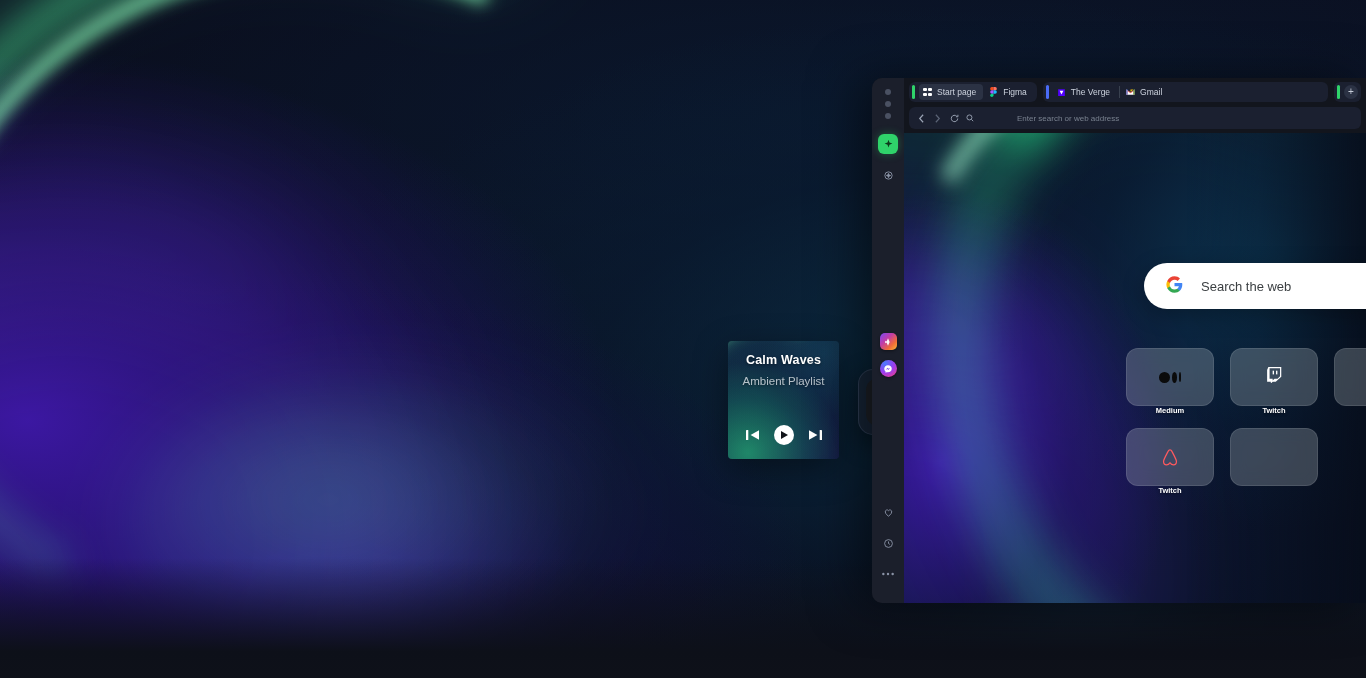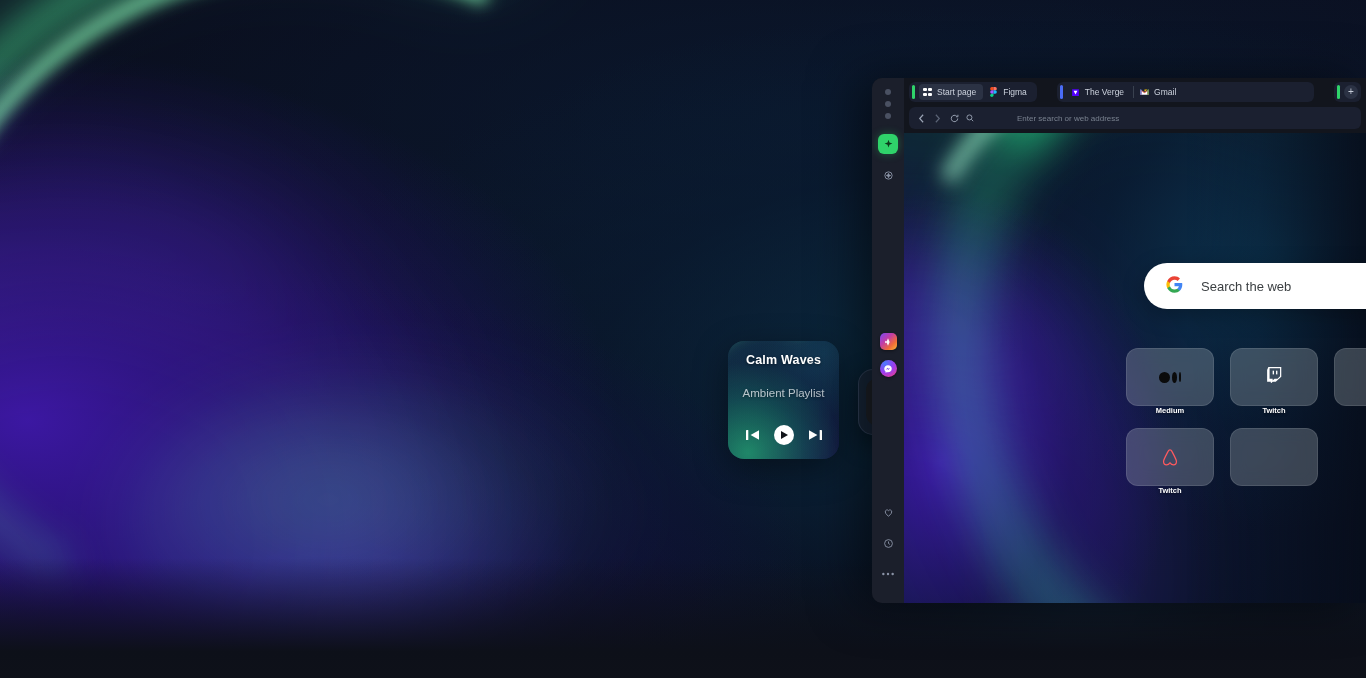--- a/index.html
+++ b/index.html
@@ -73,21 +73,21 @@
   }
   .aur-glow{
     left:120px; top:380px; width:520px; height:300px;
     background:radial-gradient(ellipse at 40% 40%, rgba(70,220,130,0.30) 0%, rgba(50,180,120,0.10) 45%, rgba(0,0,0,0) 72%);
     border:none; filter:blur(34px);
   }
 
   
   #music{
     position:absolute; left:728px; top:341px; width:111px; height:118px;
-    border-radius:16px;
+    border-radius:4px;
     overflow:hidden;
     box-shadow:0 10px 34px rgba(0,0,0,0.42);
     backdrop-filter:blur(6px);
   }
   #music .mbg{
     position:absolute; inset:0;
     background:
       radial-gradient(ellipse 120% 110% at 18% 95%, rgba(40,200,130,0.62) 0%, rgba(28,150,120,0.30) 42%, rgba(12,40,70,0.12) 70%),
       radial-gradient(ellipse 90% 90% at 88% 10%, rgba(30,90,120,0.30) 0%, rgba(16,30,60,0.18) 60%),
       linear-gradient(155deg, rgba(22,60,80,0.72) 0%, rgba(18,40,70,0.66) 55%, rgba(30,22,78,0.72) 100%);
@@ -95,21 +95,21 @@
   #music .mstreak{
     position:absolute; left:-46px; top:-28px; width:180px; height:190px;
     border-radius:50%;
     border:14px solid rgba(120,245,170,0.45);
     border-color:rgba(120,245,170,0.48) transparent transparent transparent;
     transform:rotate(-20deg);
     filter:blur(7px);
   }
   #music .minner{ position:absolute; inset:0; padding:12px 10px 10px; display:flex; flex-direction:column; align-items:center; }
   .m-title{ font-size:12.5px; font-weight:bold; color:#fff; letter-spacing:.2px; text-shadow:0 1px 3px rgba(0,0,0,.45); white-space:nowrap; }
-  .m-sub{ font-size:11.5px; color:rgba(235,240,245,0.76); margin-top:20px; white-space:nowrap; text-shadow:0 1px 3px rgba(0,0,0,.4); }
+  .m-sub{ font-size:11.5px; color:rgba(235,240,245,0.76); margin-top:8px; white-space:nowrap; text-shadow:0 1px 3px rgba(0,0,0,.4); }
   .m-controls{ position:absolute; bottom:14px; left:0; right:0; display:flex; align-items:center; justify-content:center; gap:14px; }
   .m-btn{ display:flex; align-items:center; justify-content:center; cursor:pointer; }
   .m-play{ width:20px; height:20px; border-radius:50%; background:#fff; display:flex; align-items:center; justify-content:center; }
   .m-play .tri{ width:0;height:0;border-left:7px solid #101318;border-top:4.5px solid transparent;border-bottom:4.5px solid transparent; margin-left:2px;}
 
   
   #spotify-pop{
     position:absolute; left:858px; top:369px; width:64px; height:66px;
     border-radius:15px;
     background:rgba(34,40,56,0.58);
@@ -161,21 +161,21 @@
   .sb-app.a2{ background:radial-gradient(circle at 30% 20%, #4a7bff 0%, #9b3df0 50%, #ff3e74 100%); border-radius:50%; }
   .sb-spacer{ flex:1; }
   .sb-bottom{ width:20px;height:20px;display:flex;align-items:center;justify-content:center;margin-bottom:11px; }
 
   
   #bmain{ flex:1; display:flex; flex-direction:column; min-width:0; }
 
   
   #tabstrip{
     height:28px; background:#12151d; display:flex; align-items:center;
-    padding:0 5px; gap:20px;
+    padding:0 5px; gap:6px;
   }
   .tabgroup{
     display:flex; align-items:center; height:20px;
     background:#1b2030; border-radius:6px; padding:0 3px; gap:2px;
   }
   .tab{
     display:flex; align-items:center; gap:5px; height:16px;
     padding:0 7px 0 4px; border-radius:4px; white-space:nowrap; cursor:pointer;
   }
   .tab.active{ background:#2b3244; }

